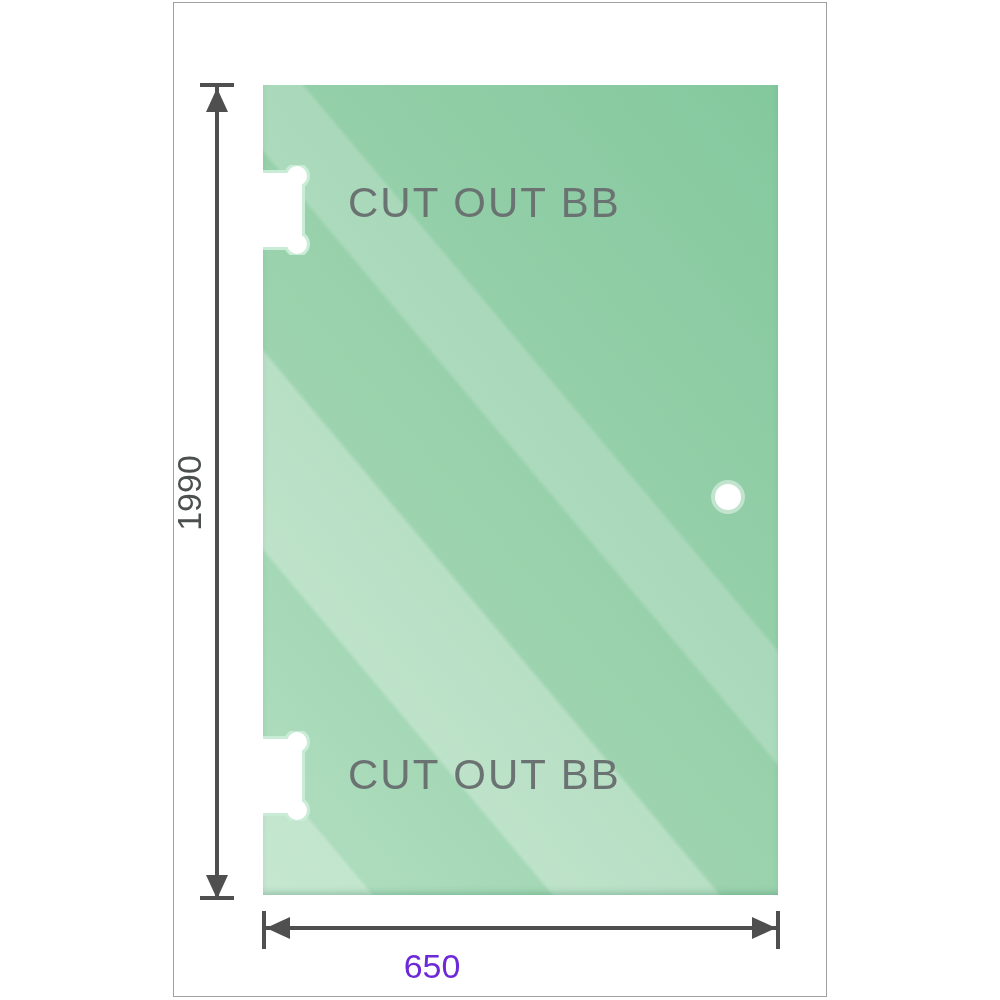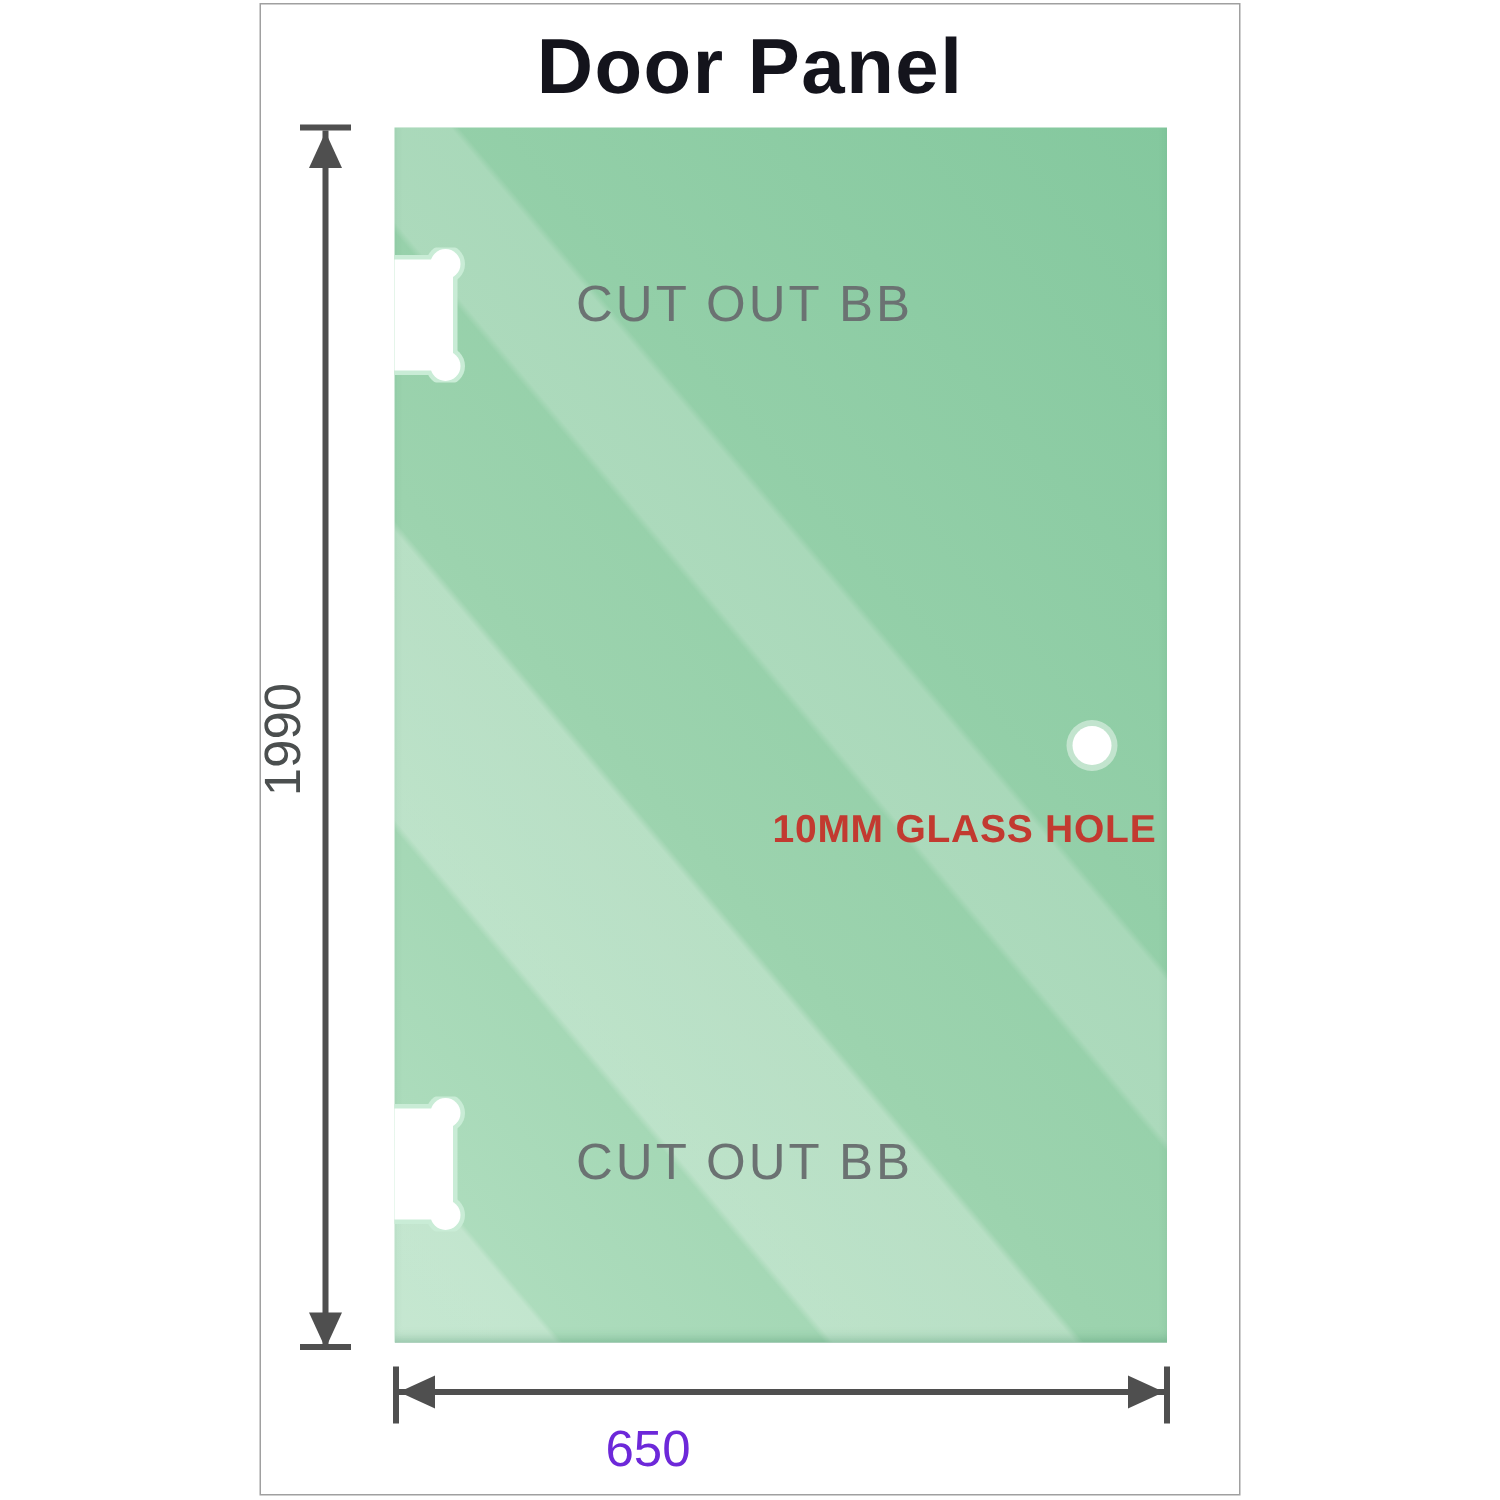--- a/index.html
+++ b/index.html
@@ -26,22 +26,22 @@
         rgba(255,255,255,0)   38.5%, rgba(255,255,255,0)   52%,
         rgba(255,255,255,0.20) 52.5%, rgba(255,255,255,0.20) 60%,
         rgba(255,255,255,0)   60.5%, rgba(255,255,255,0)   100%),
       linear-gradient(50deg, #b2dfc1 0%, #9cd3ae 40%, #84c89e 100%);
     box-shadow: inset 0 -5px 7px -3px rgba(44,120,84,0.35);
   }
   .cutout-svg{position:absolute;left:0;width:50px;height:90px;}
   .cutout-top{top:80px;}
   .cutout-bottom{top:646px;}
   .cutout-label{
-    position:absolute;left:85px;font-size:34px;line-height:36px;
-    color:#6b7272;letter-spacing:2px;white-space:nowrap;margin-left:36px;
+    position:absolute;left:85px;font-size:42px;line-height:36px;
+    color:#6b7272;letter-spacing:2px;white-space:nowrap;
   }
   .cutout-label.top{top:100px;}
   .cutout-label.bottom{top:672px;}
   .hole{
     position:absolute;left:452px;top:399px;width:26px;height:26px;border-radius:50%;
     background:#ffffff;box-shadow:0 0 0 4px rgba(255,255,255,0.45);
   }
   .hole-label{
     position:absolute;left:252px;top:452px;width:200px;white-space:nowrap;
     font-size:26px;font-weight:bold;color:#c23a30;letter-spacing:0.5px;
@@ -68,21 +68,20 @@
     position:absolute;left:198px;top:944px;width:120px;text-align:center;
     font-size:34px;color:#6d28d9;
   }
 </style>
 </head>
 <body>
 
 <div class="page">
   <div class="frame">
 
-    <div class="title">Door Panel</div>
 
     <div class="panel">
 
       <svg class="cutout-svg cutout-top" viewBox="0 0 50 90">
         <g>
           <rect x="-2" y="5" width="44" height="80" fill="#c9ecd6"></rect>
           <circle cx="34" cy="11" r="13" fill="#c9ecd6"></circle>
           <circle cx="34" cy="79" r="13" fill="#c9ecd6"></circle>
           <rect x="-2" y="8" width="41" height="74" fill="#ffffff"></rect>
           <circle cx="34" cy="11" r="10" fill="#ffffff"></circle>
@@ -98,21 +97,20 @@
           <rect x="-2" y="8" width="41" height="74" fill="#ffffff"></rect>
           <circle cx="34" cy="11" r="10" fill="#ffffff"></circle>
           <circle cx="34" cy="79" r="10" fill="#ffffff"></circle>
         </g>
       </svg>
 
       <div class="cutout-label top">CUT OUT BB</div>
       <div class="cutout-label bottom">CUT OUT BB</div>
 
       <div class="hole"></div>
-      <div class="hole-label">10MM GLASS HOLE</div>
     </div>
 
     <div class="dim v-tick-top"></div>
     <div class="dim v-tick-bottom"></div>
     <div class="dim v-line"></div>
     <div class="arrow arrow-up"></div>
     <div class="arrow arrow-down"></div>
     <div class="v-label">1990</div>
 
     <div class="dim h-tick-left"></div>

